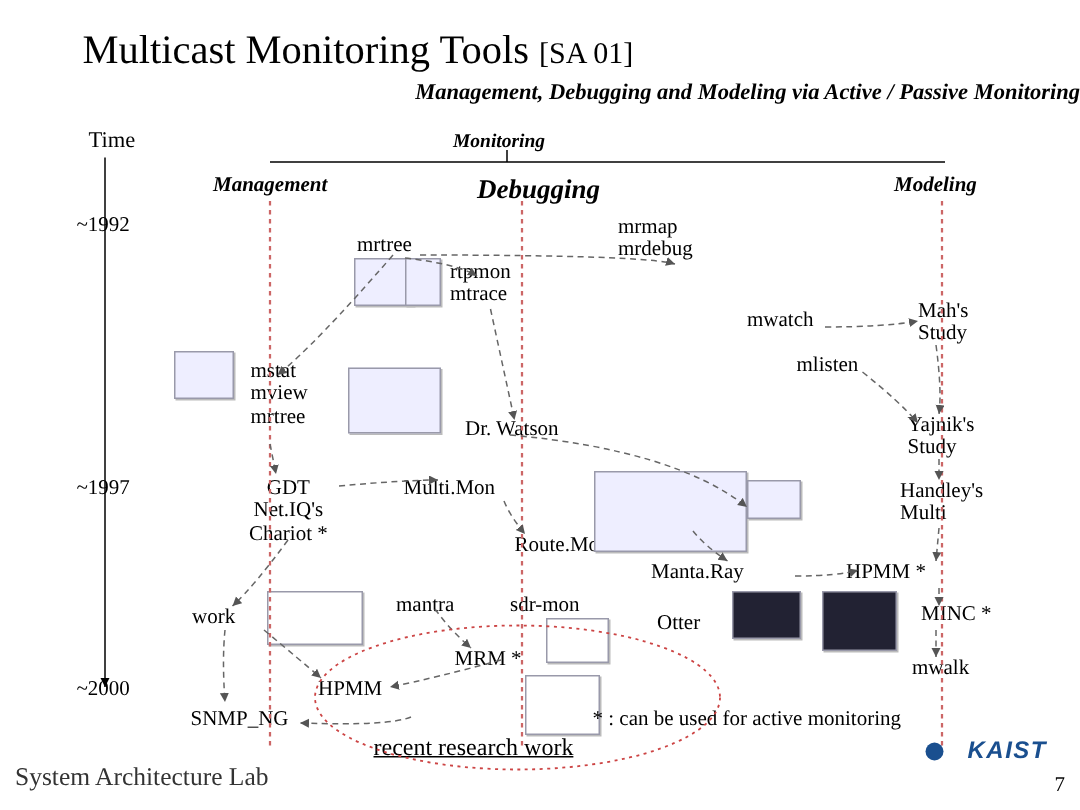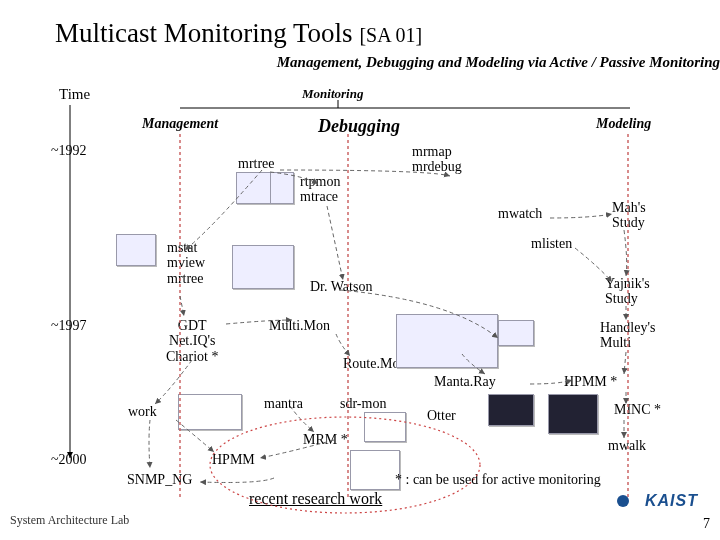--- a/index.html
+++ b/index.html
@@ -10,21 +10,21 @@
   .time-label{position:absolute;left:59px;top:86px;font-size:15px}
   .monitoring-label{position:absolute;left:302px;top:86px;font-size:13px;font-style:italic;font-weight:bold}
   .management-label{position:absolute;left:142px;top:116px;font-size:14px;font-style:italic;font-weight:bold}
   .debugging-label{position:absolute;left:318px;top:116px;font-size:18px;font-style:italic;font-weight:bold}
   .modeling-label{position:absolute;left:596px;top:116px;font-size:14px;font-style:italic;font-weight:bold}
   .year{position:absolute;left:51px;font-size:14px}
   .y1992{top:143px}
   .y1997{top:318px}
   .y2000{top:452px}
   .node{position:absolute;font-size:14px;white-space:pre;line-height:1.1}
-  .footer-left{position:absolute;left:10px;bottom:12px;font-size:12px;color:#333}
+  .footer-left{position:absolute;left:10px;bottom:12px;font-size:17px;color:#333}
   .slide-num{position:absolute;right:10px;bottom:8px;font-size:14px}
   .kaist{position:absolute;right:22px;bottom:30px;display:flex;align-items:center;gap:16px}
   .kaist .dot{width:12px;height:12px;border-radius:50%;background:#1a4f8f}
   .kaist .txt{font:bold italic 16px Arial,sans-serif;color:#1a4f8f;letter-spacing:1px}
   .fn{position:absolute;font-size:14px}
   .recent{position:absolute;left:249px;top:490px;font-size:16px;text-decoration:underline}
   svg.overlay{position:absolute;left:0;top:0;pointer-events:none}
   .thumb{position:absolute;width:38px;height:30px;background:#eef;border:1px solid #99a;box-shadow:1px 1px 0 #bbb}
 </style>
 </head>
@@ -66,21 +66,21 @@
 <div class="node" style="left:269px;top:318px">Multi.Mon</div>
 <div class="node" style="left:440px;top:338px">mhealth</div>
 <div class="node" style="left:600px;top:320px">Handley's
 Multi</div>
 <div class="node" style="left:343px;top:356px">Route.Monitor</div>
 <div class="node" style="left:434px;top:374px">Manta.Ray</div>
 <div class="node" style="left:564px;top:374px">HPMM *</div>
 <div class="node" style="left:128px;top:404px">work</div>
 <div class="node" style="left:264px;top:396px">mantra</div>
 <div class="node" style="left:340px;top:396px">sdr-mon</div>
-<div class="node" style="left:427px;top:408px">Otter</div>
+<div class="node" style="left:438px;top:408px">Otter</div>
 <div class="node" style="left:614px;top:402px">MINC *</div>
 <div class="node" style="left:303px;top:432px">MRM *</div>
 <div class="node" style="left:608px;top:438px">mwalk</div>
 <div class="node" style="left:212px;top:452px">HPMM</div>
 <div class="node" style="left:127px;top:472px">SNMP_NG</div>
 
 <div class="thumb" style="left:236px;top:172px"></div>
 <div class="thumb" style="left:270px;top:172px;width:22px"></div>
 <div class="thumb" style="left:116px;top:234px"></div>
 <div class="thumb" style="left:232px;top:245px;width:60px;height:42px"></div>

